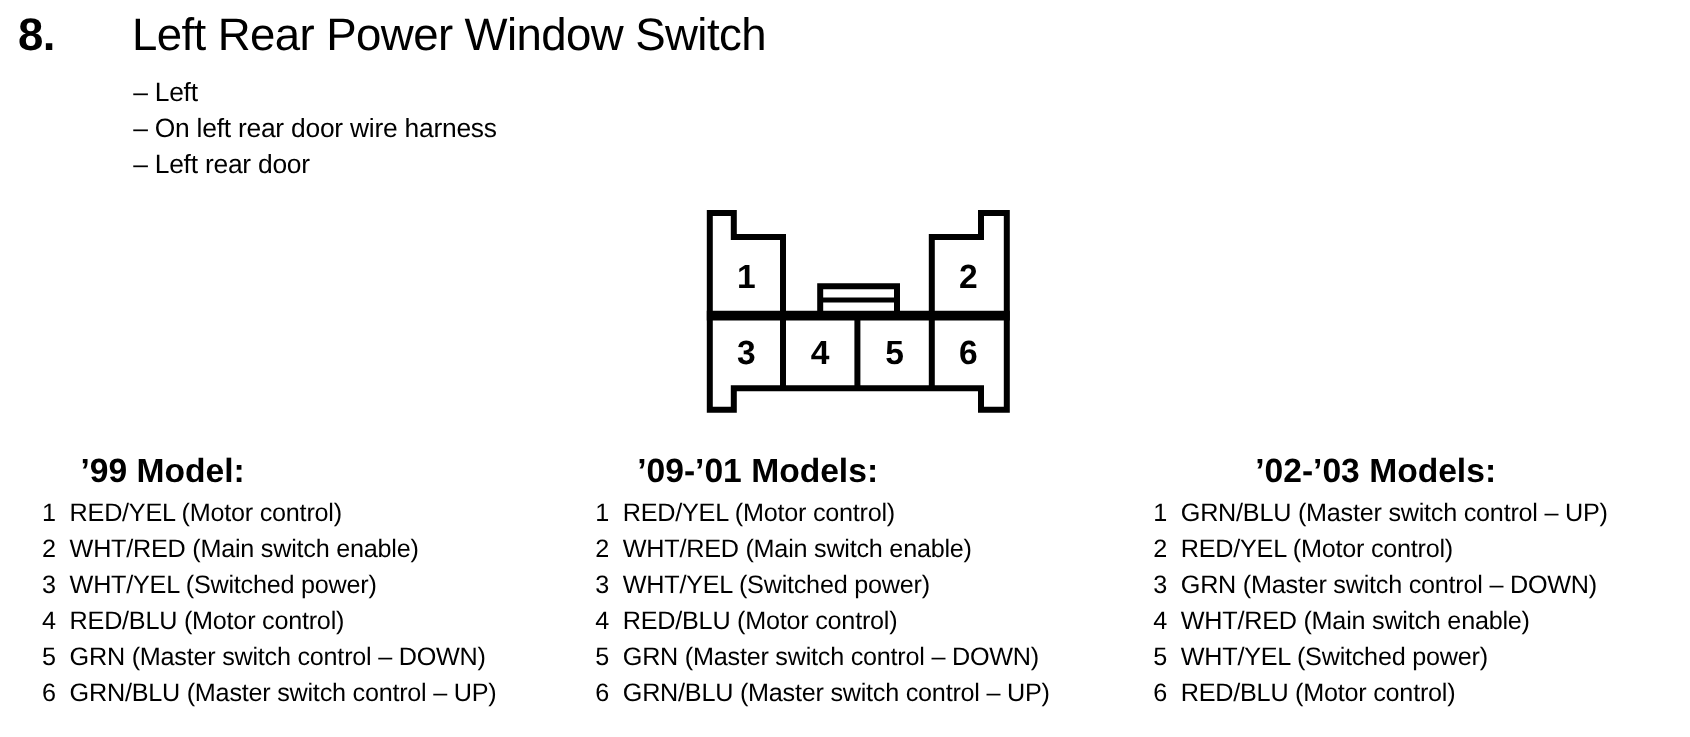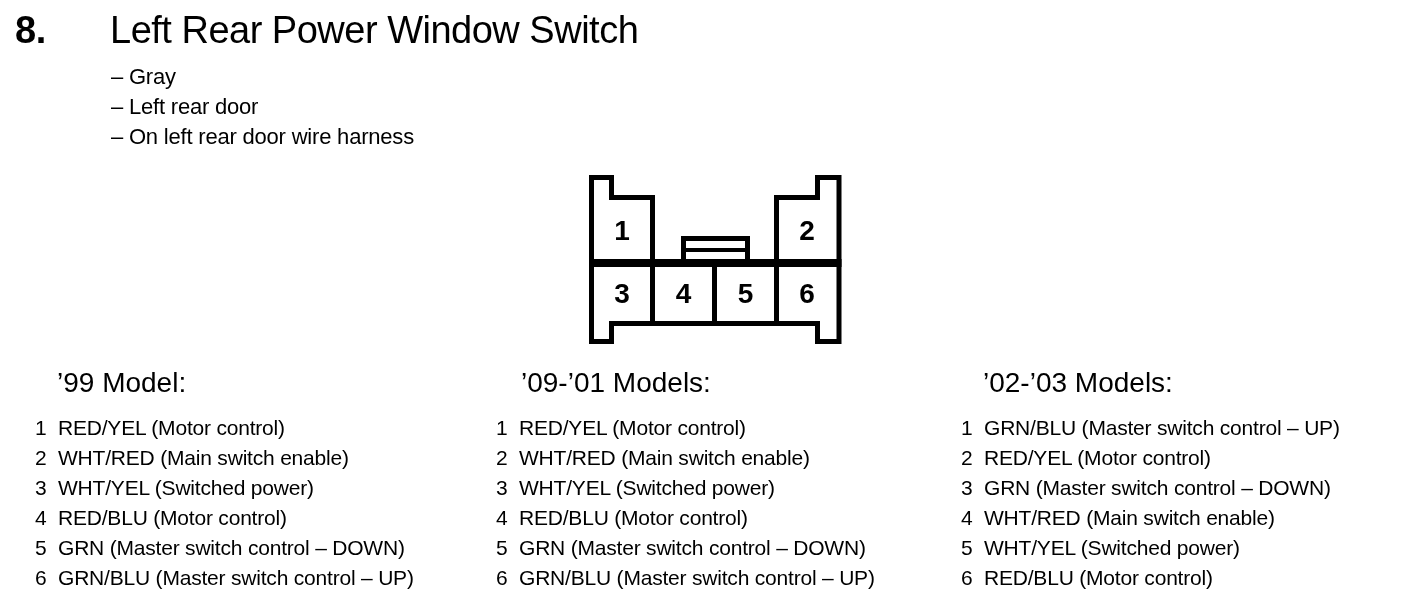--- a/index.html
+++ b/index.html
@@ -58,28 +58,28 @@
     font-family: "Liberation Sans", sans-serif;
     font-size: 28px;
     font-weight: bold;
     fill: #000;
     text-anchor: middle;
   }
   .col-header {
     position: absolute;
     top: 366px;
     font-size: 28px;
-    font-weight: normal;
+    font-weight: bold;
     line-height: 34px;
     white-space: nowrap;
-    margin: 0;
+    margin: 10px;
   }
   .col-header.c1 { left: 57px; }
   .col-header.c2 { left: 521px; }
-  .col-header.c3 { left: 983px; }
+  .col-header.c3 { left: 1036px; }
   .pin-list {
     position: absolute;
     top: 413px;
     font-size: 21px;
     line-height: 30px;
     letter-spacing: -0.2px;
   }
   .pin-list.c1 { left: 35px; }
   .pin-list.c2 { left: 496px; }
   .pin-list.c3 { left: 961px; }
@@ -96,23 +96,23 @@
 </style>
 </head>
 <body>
 
 <div>
 
   <span class="section-num">8.</span>
   <span class="page-title">Left Rear Power Window Switch</span>
 
   <div class="details">
-    <div>– Gray</div>
+    <div>– Left</div>
+    <div>– On left rear door wire harness</div>
     <div>– Left rear door</div>
-    <div>– On left rear door wire harness</div>
   </div>
 
   <div class="connector-wrap">
     <svg width="260" height="176" viewBox="0 0 260 176" xmlns="http://www.w3.org/2000/svg">
       <path stroke-width="5" d="M5.5 7.5 H25.5 V27.5 H66.5 V93 H97.5 V68.5 H161.5 V93 H190.5 V27.5 H231.5 V7.5 H253 V171.5 H231.5 V153.5 H25.5 V171.5 H5.5 Z"></path>
       <path stroke-width="8" d="M3 93 H255.5"></path>
       <path stroke-width="5" d="M66.5 93 V153.5 M128.5 93 V153.5 M190.5 93 V153.5"></path>
       <path stroke-width="4" d="M97.5 80 H161.5"></path>
       <text x="36" y="70">1</text>
       <text x="221" y="70">2</text>

